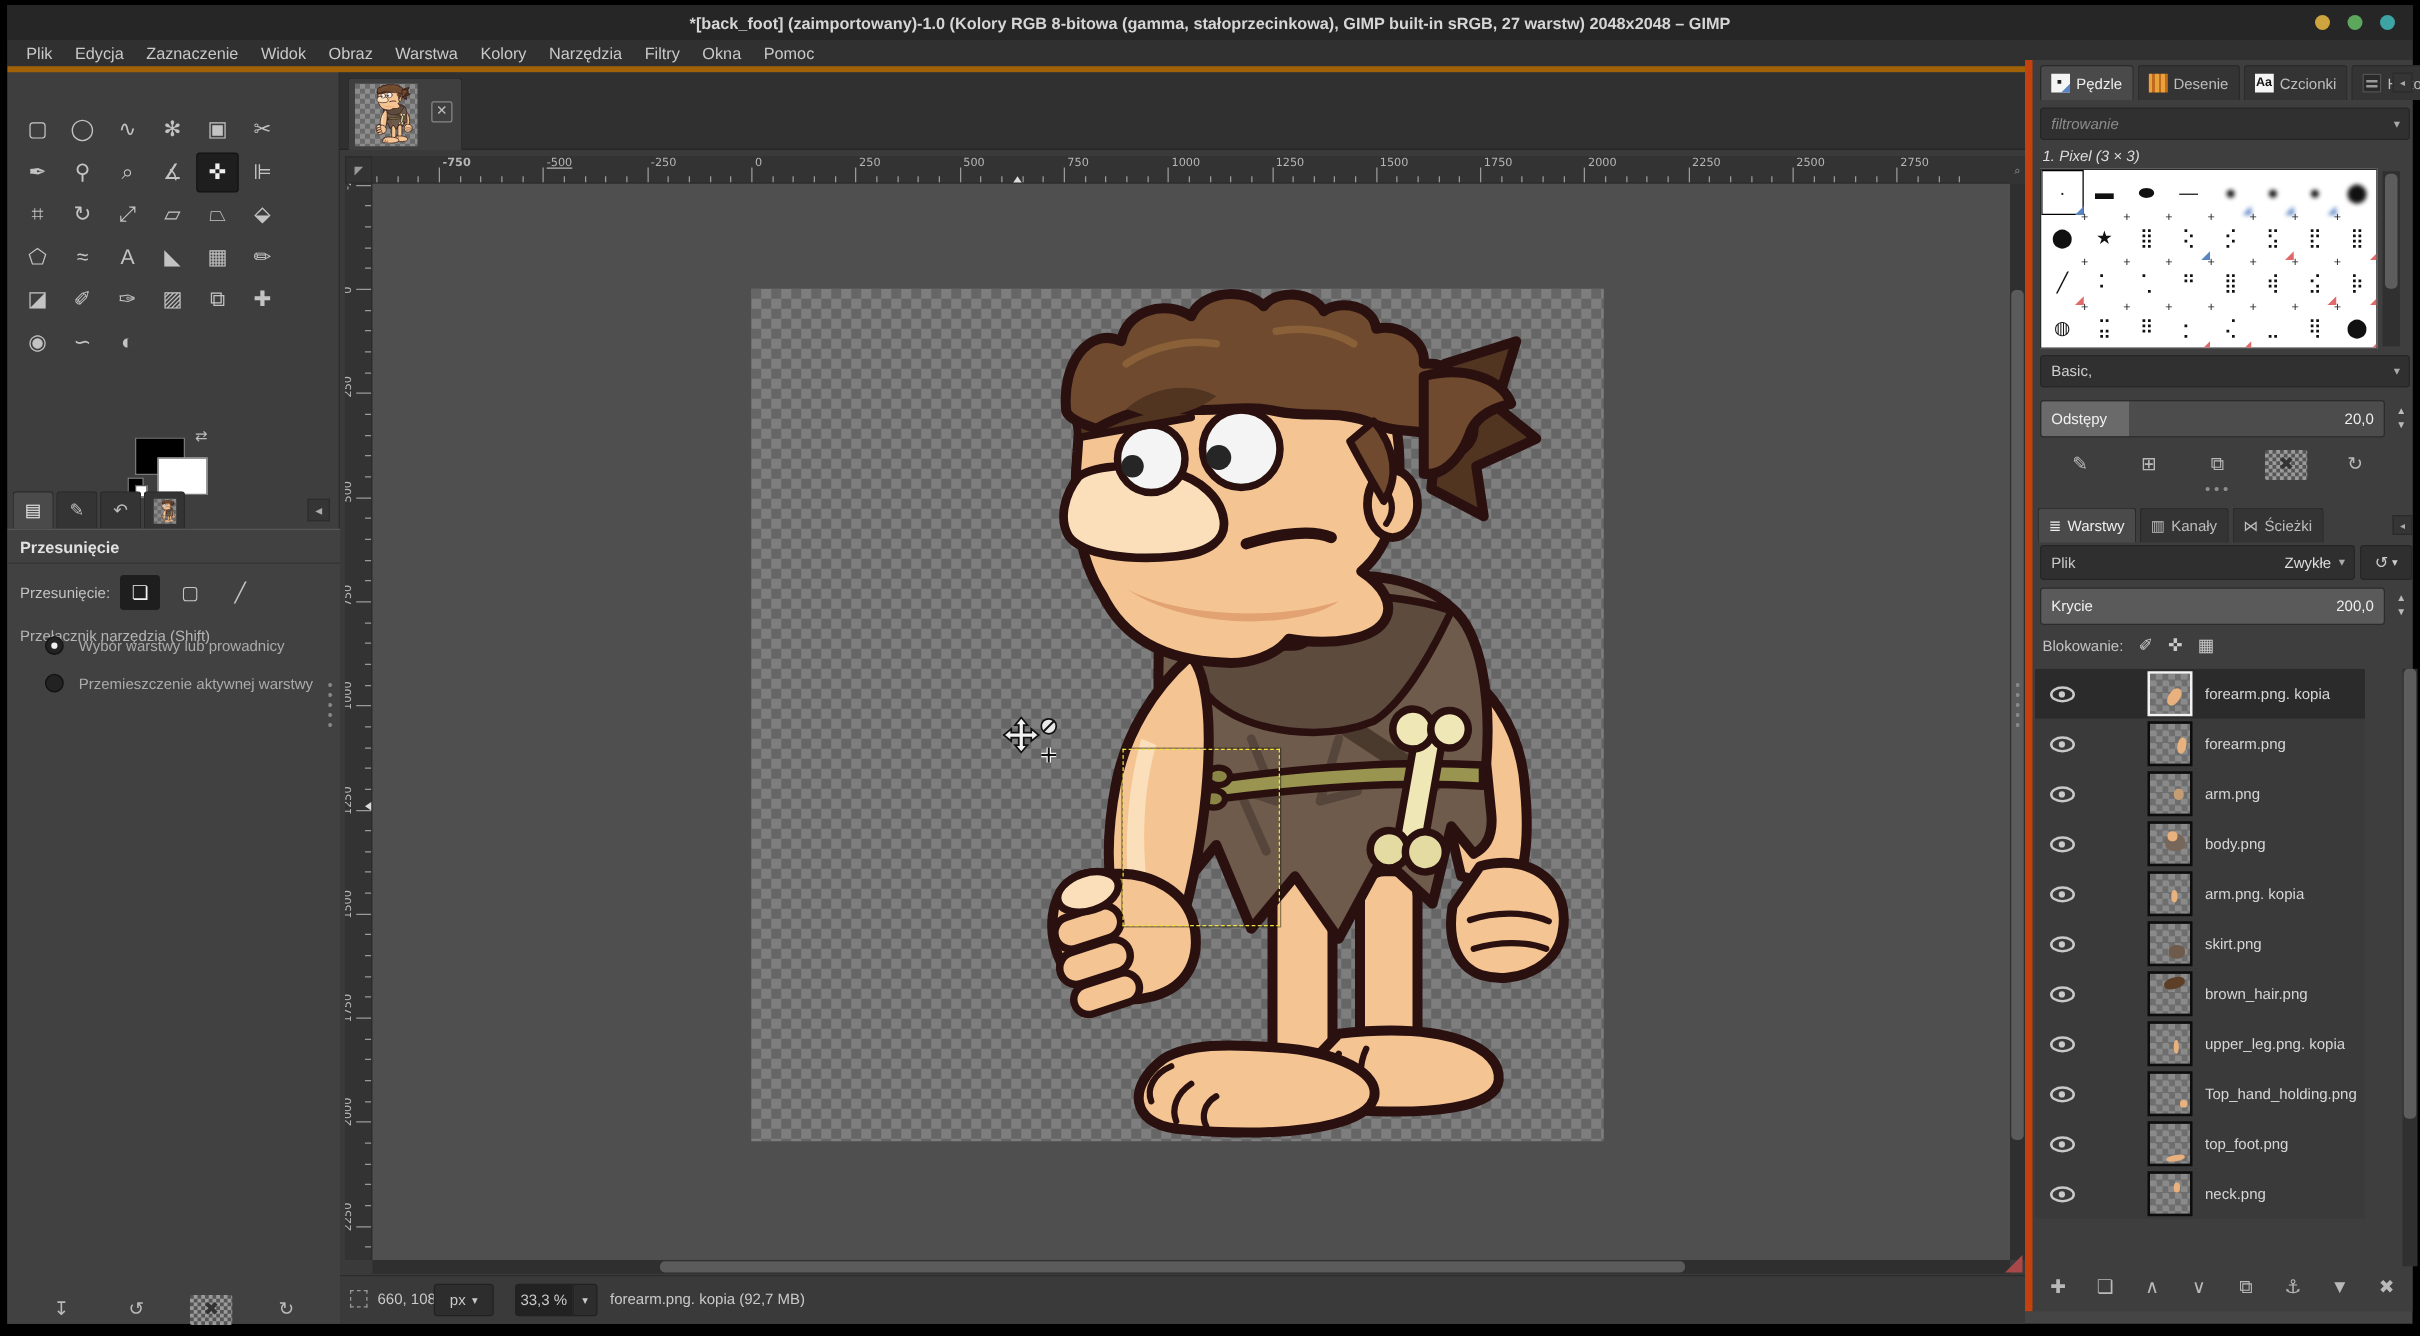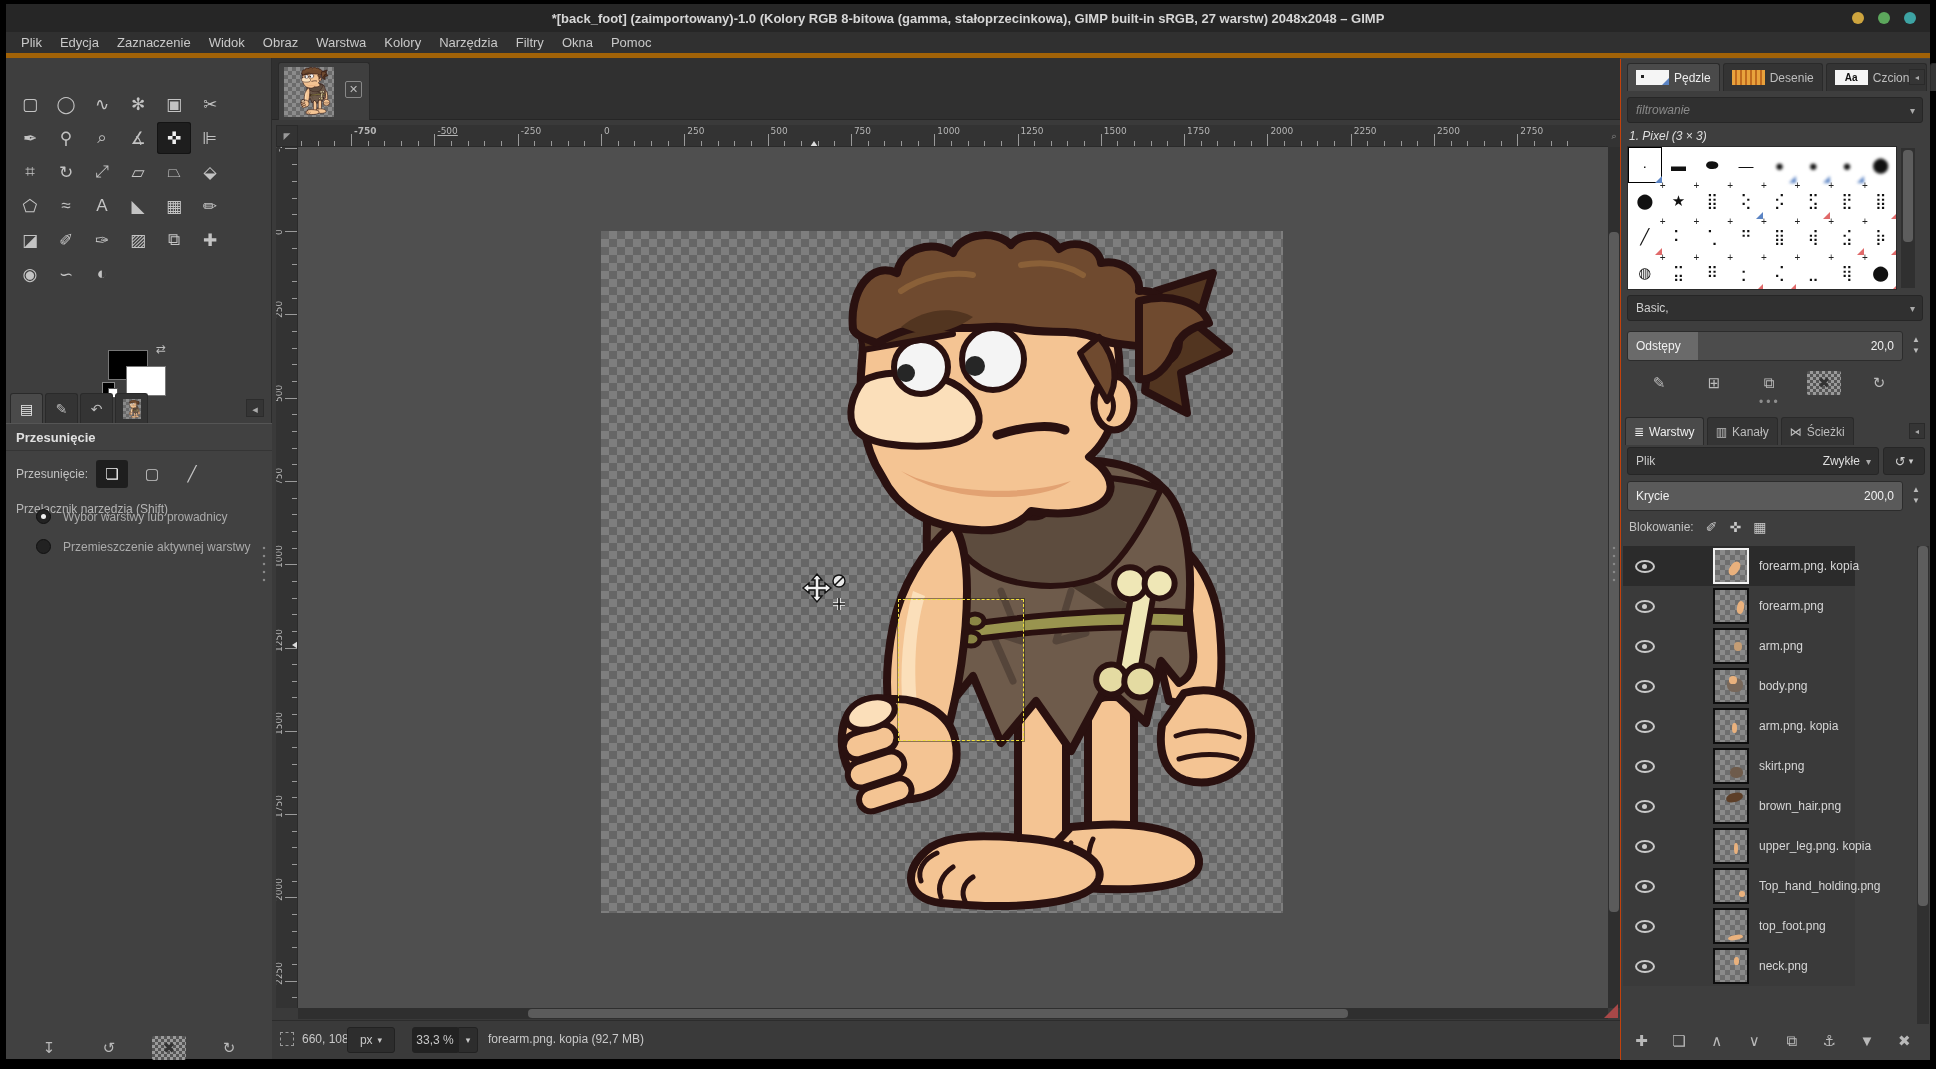--- a/index.html
+++ b/index.html
@@ -77,25 +77,25 @@
   #navbtn::after{content:"";position:absolute;right:2px;bottom:2px;border-left:14px solid transparent;border-bottom:14px solid #a84848;}
   #statusbar{left:0;top:962px;width:1348px;height:39px;background:#3a3a3a;border-top:1px solid #2c2c2c;}
   #quickmask{position:absolute;left:8px;top:11px;width:14px;height:14px;border:1px dashed #999;}
   #cursorpos{position:absolute;left:30px;top:11px;color:#c9c9c9;font-size:12px;}
   .sb-btn{position:absolute;top:6px;height:26px;background:#2d2d2d;border:1px solid #222;border-radius:3px;color:#c9c9c9;font-size:12px;display:flex;align-items:center;justify-content:center;gap:5px;}
   #unitbtn{left:75px;width:48px;}
   #zoomval{left:140px;width:46px;background:#222;border-radius:3px 0 0 3px;}
   #zoomchev{left:186px;width:20px;border-radius:0 3px 3px 0;}
   #statustext{position:absolute;left:216px;top:11px;color:#c9c9c9;font-size:12px;}
   
-  #rightdock{left:1614px;top:55px;width:310px;height:1001px;background:var(--panel);border-left:1px solid #c2410c;}
+  #rightdock{left:1614px;top:44px;width:310px;height:1001px;background:var(--panel);border-left:6px solid #c2410c;}
   #bdock-tabs{position:absolute;left:6px;top:4px;display:flex;gap:3px;}
   .btab{height:28px;padding:0 8px;background:#343434;border:1px solid #2a2a2a;border-bottom:none;border-radius:3px 3px 0 0;display:flex;align-items:center;gap:5px;color:#bdbdbd;font-size:12px;}
   .btab.active{background:#4a4a4a;color:#eee;}
-  .bt-ic{width:33px;height:15px;display:inline-block;position:relative;}
+  .bt-ic{width:15px;height:15px;display:inline-block;position:relative;}
   .bt-brush{background:#f5f5f5;}
   .bt-brush::after{content:"";position:absolute;left:5px;top:5px;width:3px;height:3px;background:#222;}
   .bt-brush::before{content:"";position:absolute;right:0;bottom:0;border-left:7px solid transparent;border-bottom:7px solid #5b84c4;}
   .bt-pattern{background:repeating-linear-gradient(90deg,#e8a23c 0 3px,#c06a1e 3px 5px);}
   .bt-font{background:#f5f5f5;color:#111;font-size:10px;font-weight:bold;text-align:center;line-height:15px;}
   .bt-history{background:#2a2a2a;border:1px solid #555;}
   .bt-history::after{content:"";position:absolute;left:2px;top:4px;width:9px;height:2px;background:#999;box-shadow:0 4px 0 #999;}
   .collapse-btn{position:absolute;width:16px;height:16px;border:1px solid #2a2a2a;background:#353535;color:#aaa;font-size:8px;text-align:center;line-height:15px;}
   #filterbox{position:absolute;left:6px;top:38px;width:296px;height:26px;background:#303030;border:1px solid #262626;border-radius:3px;display:flex;align-items:center;}
   #filterbox .ph{color:#8b8b8b;font-size:12px;font-style:italic;padding-left:8px;flex:1;}
@@ -127,21 +127,21 @@
   #mode-row .l{color:#c9c9c9;font-size:12px;padding-left:8px;flex:1;}
   #mode-row .v{color:#dedede;font-size:12px;padding-right:6px;}
   #mode-row .chev{color:#aaa;font-size:10px;padding-right:7px;}
   #mode-reset{position:absolute;left:262px;top:388px;width:42px;height:28px;background:#2f2f2f;border:1px solid #262626;border-radius:3px;color:#ccc;font-size:13px;display:flex;align-items:center;justify-content:center;gap:3px;}
   #opacity-row{left:6px;top:422px;width:276px;}
   #opacity-spin{left:286px;top:426px;}
   #lock-row{position:absolute;left:8px;top:460px;display:flex;align-items:center;gap:12px;}
   #lock-row .l{color:#c3c3c3;font-size:12px;}
   #lock-row .ic{color:#c9c9c9;font-size:14px;}
   #layerlist{position:absolute;left:2px;top:487px;width:292px;height:478px;overflow:hidden;}
-  .lrow{position:relative;width:232px;height:40px;background:#3a3a3a;display:flex;align-items:center;}
+  .lrow{position:relative;width:264px;height:40px;background:#3a3a3a;display:flex;align-items:center;}
   .lrow.sel{background:#2b2b2b;}
   .eye{margin-left:12px;width:20px;height:13px;border:2px solid #c9c9c9;border-radius:50%;position:relative;flex:none;}
   .eye::after{content:"";position:absolute;left:5px;top:2px;width:5px;height:5px;background:#c9c9c9;border-radius:50%;}
   .lthumb{margin-left:58px;width:36px;height:36px;flex:none;background:repeating-conic-gradient(#8a8a8a 0% 25%,#6e6e6e 0 50%) 0 0/10px 10px;border:2px solid #0d0d0d;position:relative;}
   .lrow.sel .lthumb{border-color:#f2f2f2;}
   .blob{position:absolute;border-radius:45%;}
   .lname{margin-left:10px;color:#d6d6d6;font-size:12px;white-space:nowrap;}
   #layer-scroll{position:absolute;left:296px;top:487px;width:12px;height:478px;background:#303030;}
   #layer-scroll .thumb{position:absolute;left:1px;top:0;width:10px;height:360px;background:#5d5d5d;border-radius:4px;}
   #layer-actions{position:absolute;left:0;top:970px;width:304px;display:flex;justify-content:space-evenly;}

